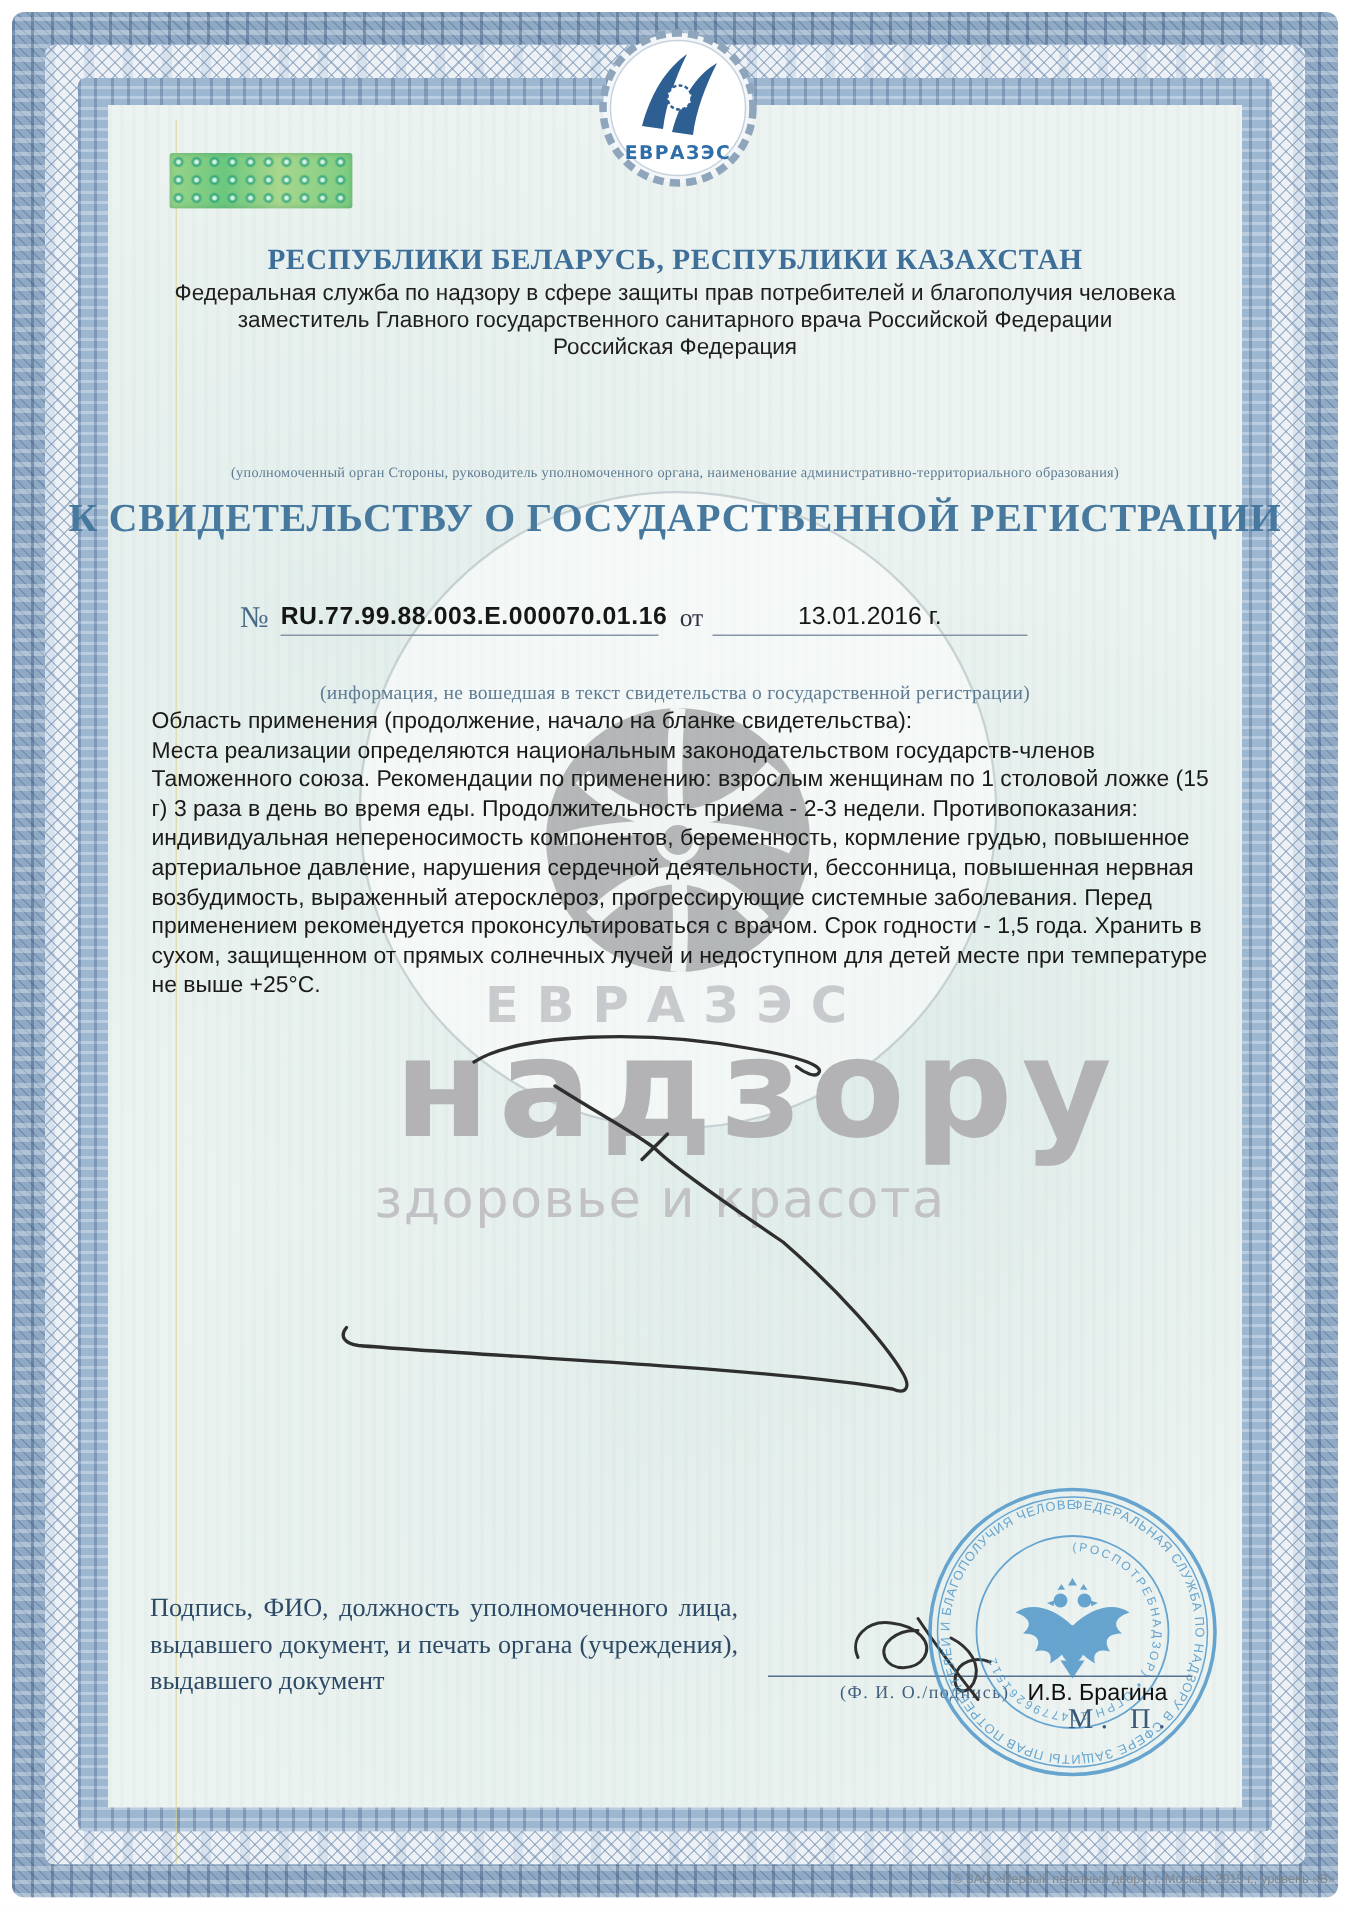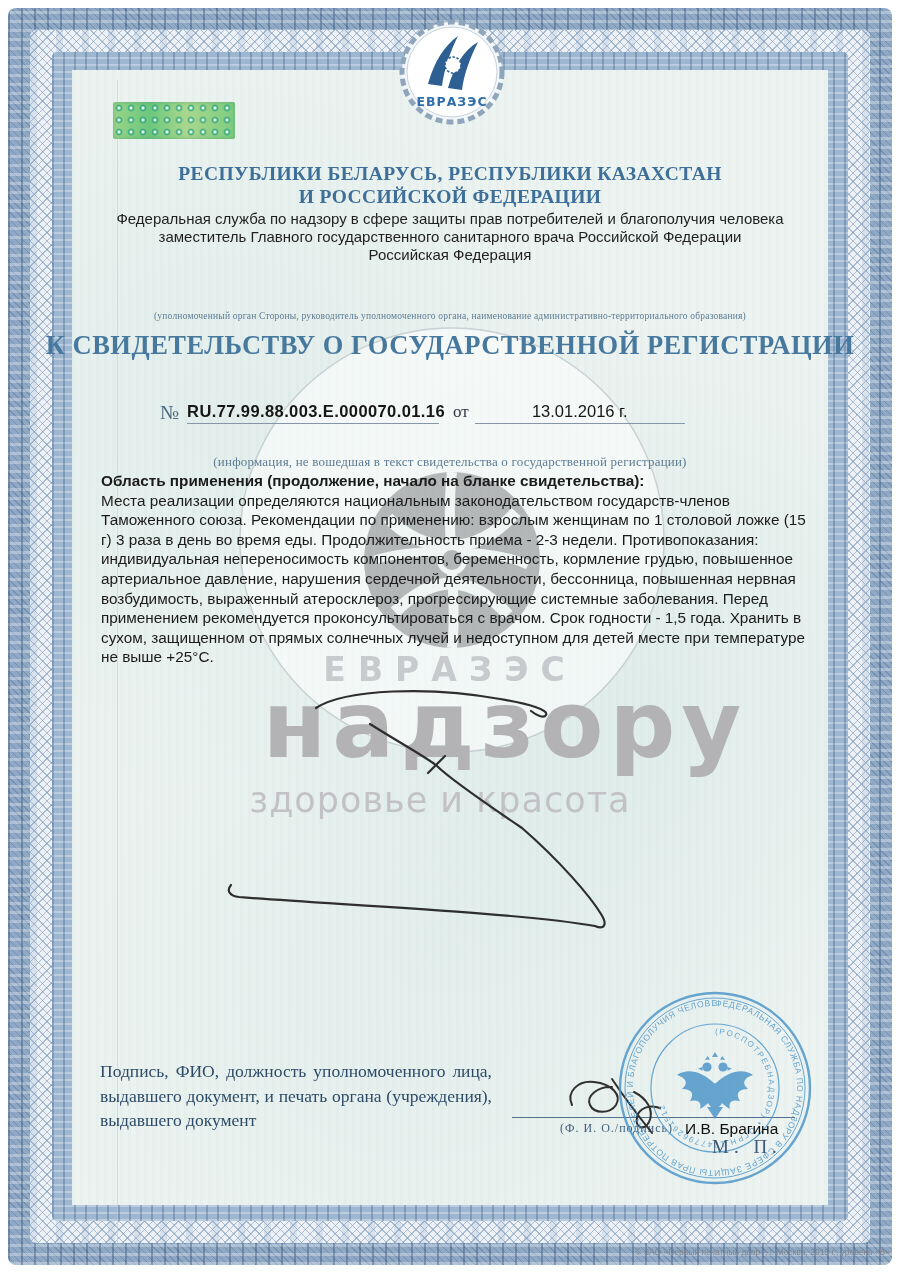--- a/index.html
+++ b/index.html
@@ -59,21 +59,21 @@
     align-items:flex-end;}
   .reg-row .no{font-family:"Liberation Serif",serif;font-size:20px;color:#4a6b85;margin-right:8px;}
   .reg-row .num{width:252px;text-align:center;font-size:16.5px;font-weight:600;color:#161616;
     letter-spacing:.4px;border-bottom:1.5px solid #8696a6;padding-bottom:2px;}
   .reg-row .ot{font-family:"Liberation Serif",serif;font-size:17px;color:#334;margin:0 6px 2px 14px;}
   .reg-row .date{width:210px;text-align:center;font-size:16.5px;font-weight:400;color:#161616;
     border-bottom:1.5px solid #8696a6;padding-bottom:2px;}
   
   .body-text{position:absolute;left:101px;top:471px;width:708px;z-index:4;
     font-size:15.3px;line-height:19.6px;color:#1b1b1b;}
-  .body-text .bh{font-weight:bold;text-align:right;}
+  .body-text .bh{font-weight:normal;text-align:right;}
   
   .wm-layer{position:absolute;inset:0;z-index:2;}
   .wm-evrazes{position:absolute;left:150px;top:650px;width:600px;text-align:center;
     font-family:"DejaVu Sans",sans-serif;font-weight:bold;font-size:33px;letter-spacing:12px;
     color:rgba(158,158,163,.50);}
   .wm-brand{position:absolute;left:110px;top:672px;width:790px;text-align:center;
     font-family:"DejaVu Sans",sans-serif;font-weight:bold;font-size:92px;letter-spacing:6px;
     color:#b3b3b6;}
   .wm-tagline{position:absolute;left:100px;top:780px;width:680px;text-align:center;
     font-family:"DejaVu Sans",sans-serif;font-size:35px;letter-spacing:1px;color:#c2c2c6;}
@@ -130,21 +130,20 @@
       <path d="M50,70 C56,48 66,32 80,24 C72,40 66,56 64,72 Z" fill="#2d5f93"></path>
       <circle cx="55" cy="47" r="8" fill="#ffffff" stroke="#2d5f93" stroke-width="1.6" stroke-dasharray="2.5 1.6"></circle>
     </g>
     <text x="54" y="88" text-anchor="middle" font-family="DejaVu Sans, sans-serif" font-weight="bold" font-size="12.5" letter-spacing="1" fill="#2f6ea8">ЕВРАЗЭС</text>
   </svg>
 
   <div class="holo"></div>
 
   <div class="hdr">
     <div class="union">РЕСПУБЛИКИ БЕЛАРУСЬ, РЕСПУБЛИКИ КАЗАХСТАН</div>
-    <div class="union">И РОССИЙСКОЙ ФЕДЕРАЦИИ</div>
     <div class="authority">Федеральная служба по надзору в сфере защиты прав потребителей и благополучия человека</div>
     <div class="authority" style="margin-top:0">заместитель Главного государственного санитарного врача Российской Федерации</div>
     <div class="authority" style="margin-top:0">Российская Федерация</div>
   </div>
 
   <div class="caption cap1">(уполномоченный орган Стороны, руководитель уполномоченного органа, наименование административно-территориального образования)</div>
 
   <div class="doc-title">
     <div class="t2">К СВИДЕТЕЛЬСТВУ О ГОСУДАРСТВЕННОЙ РЕГИСТРАЦИИ</div>
   </div>

